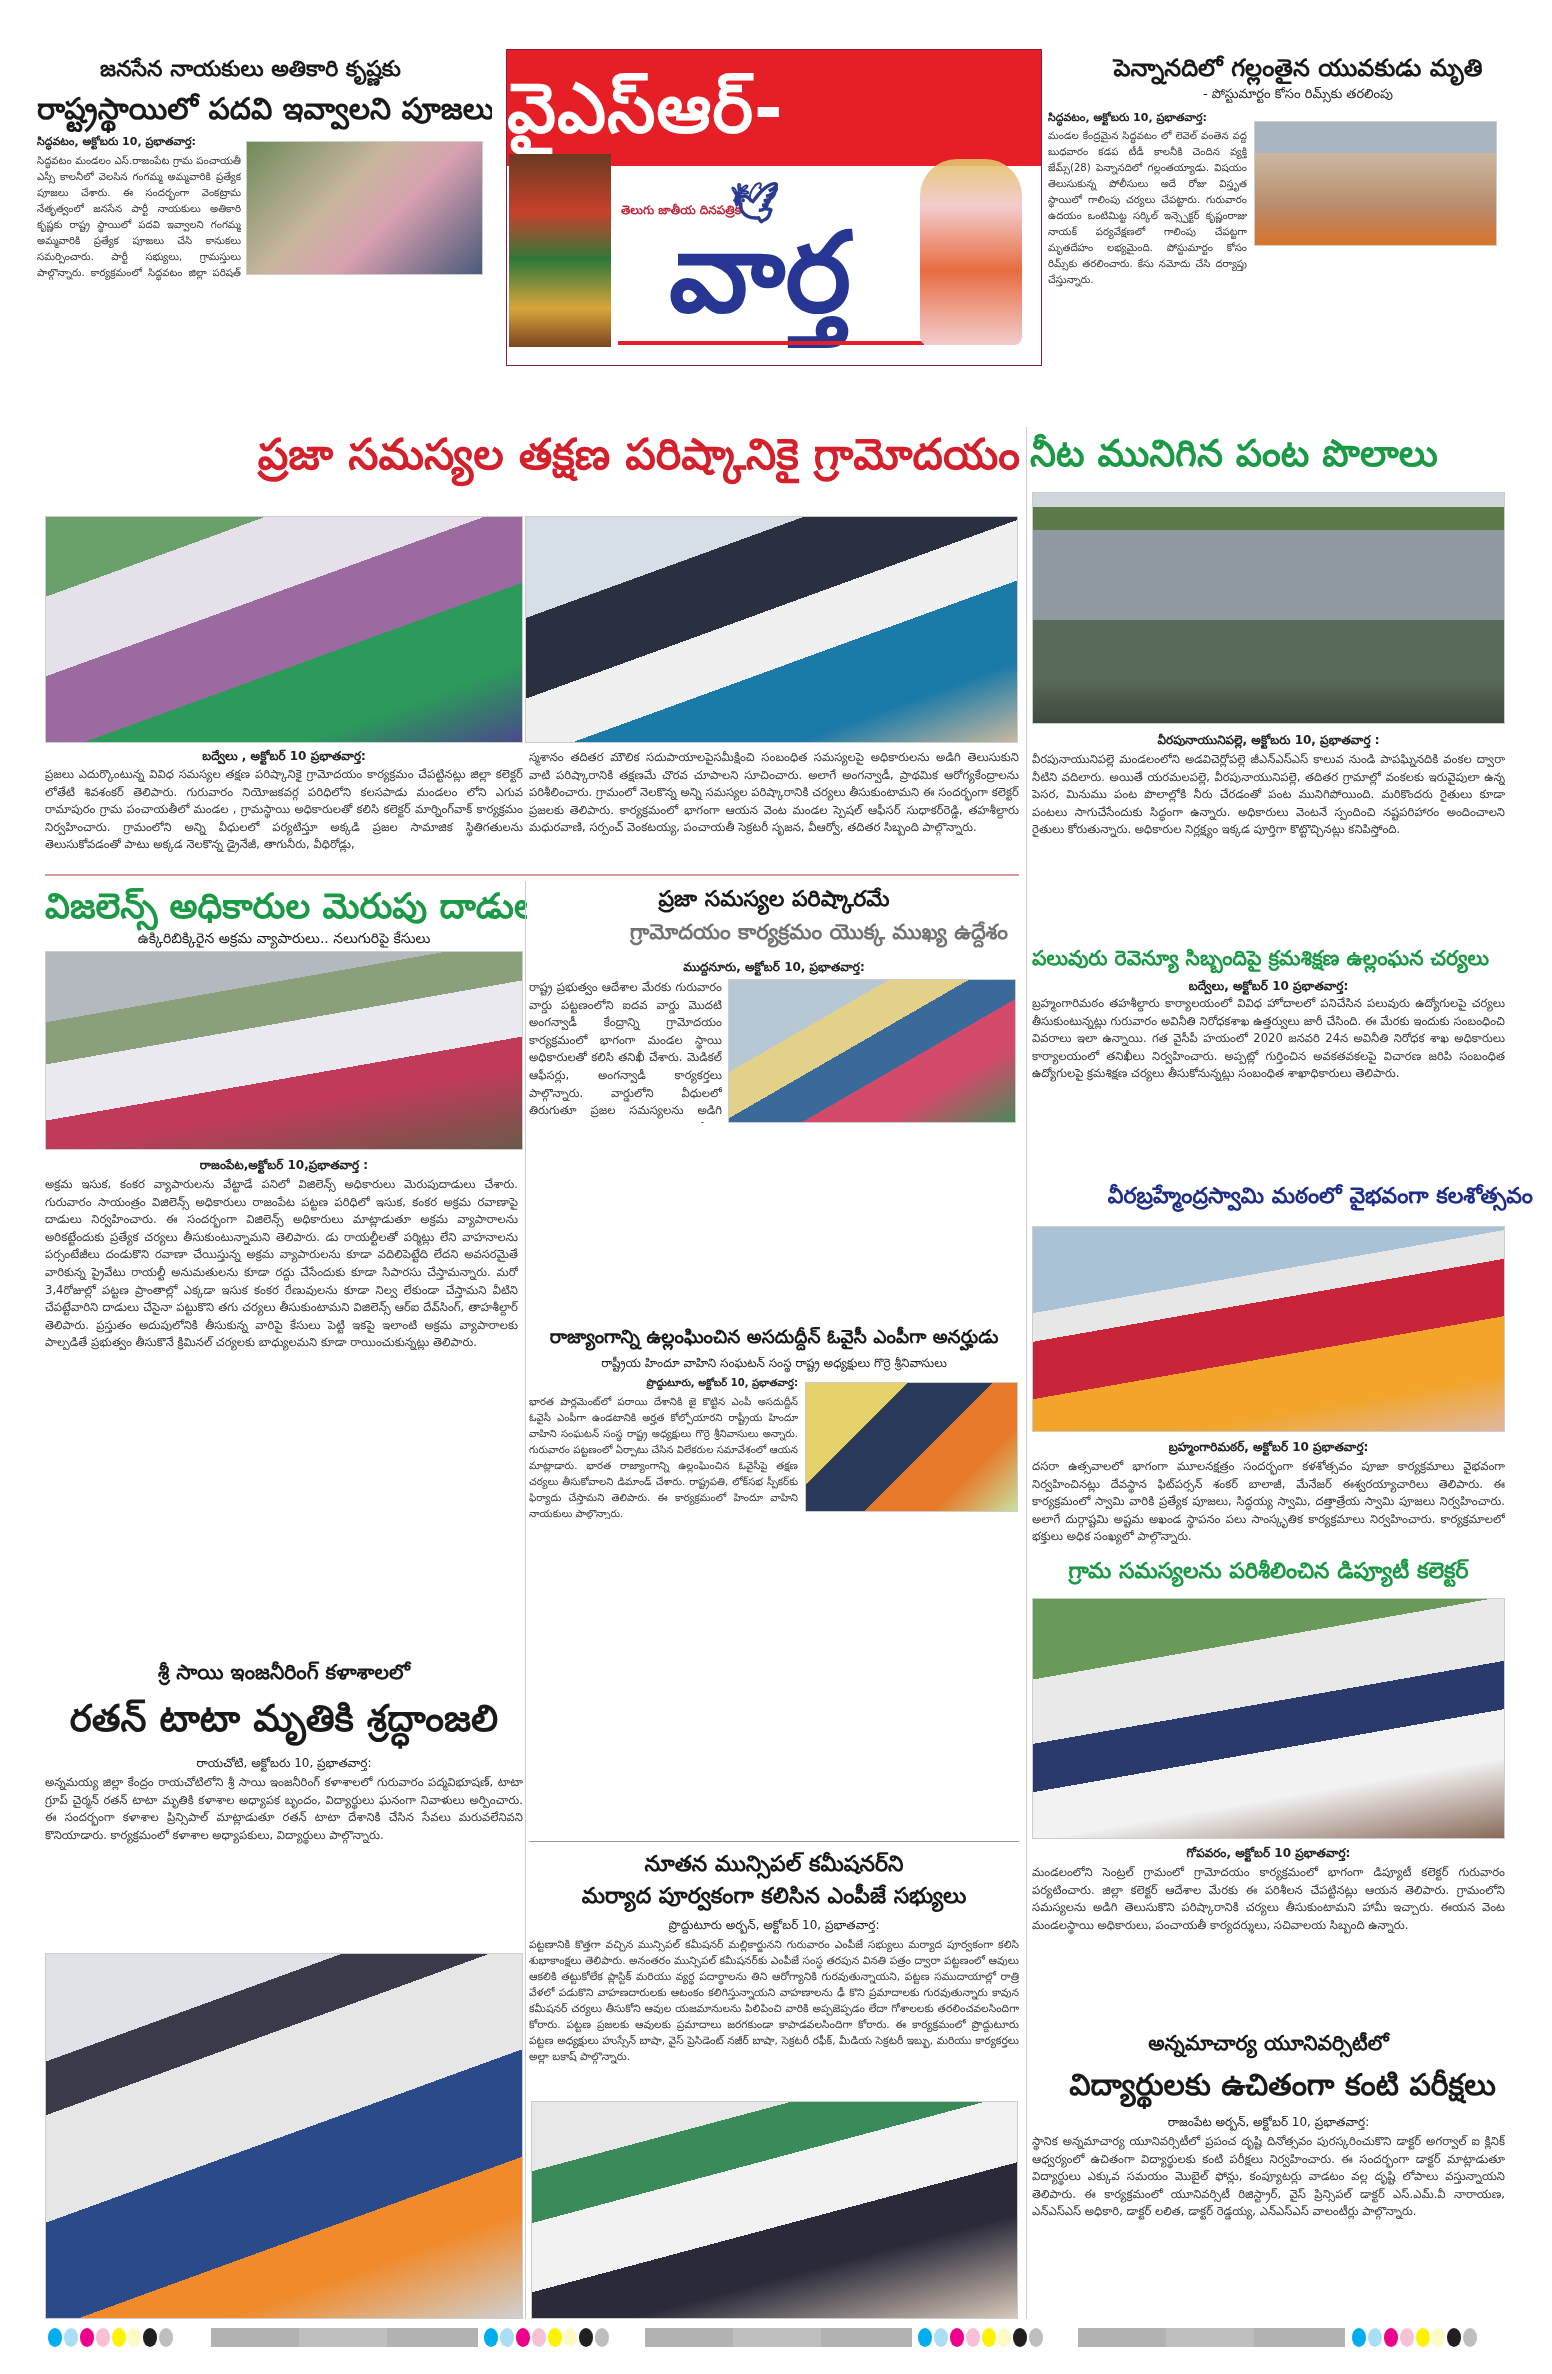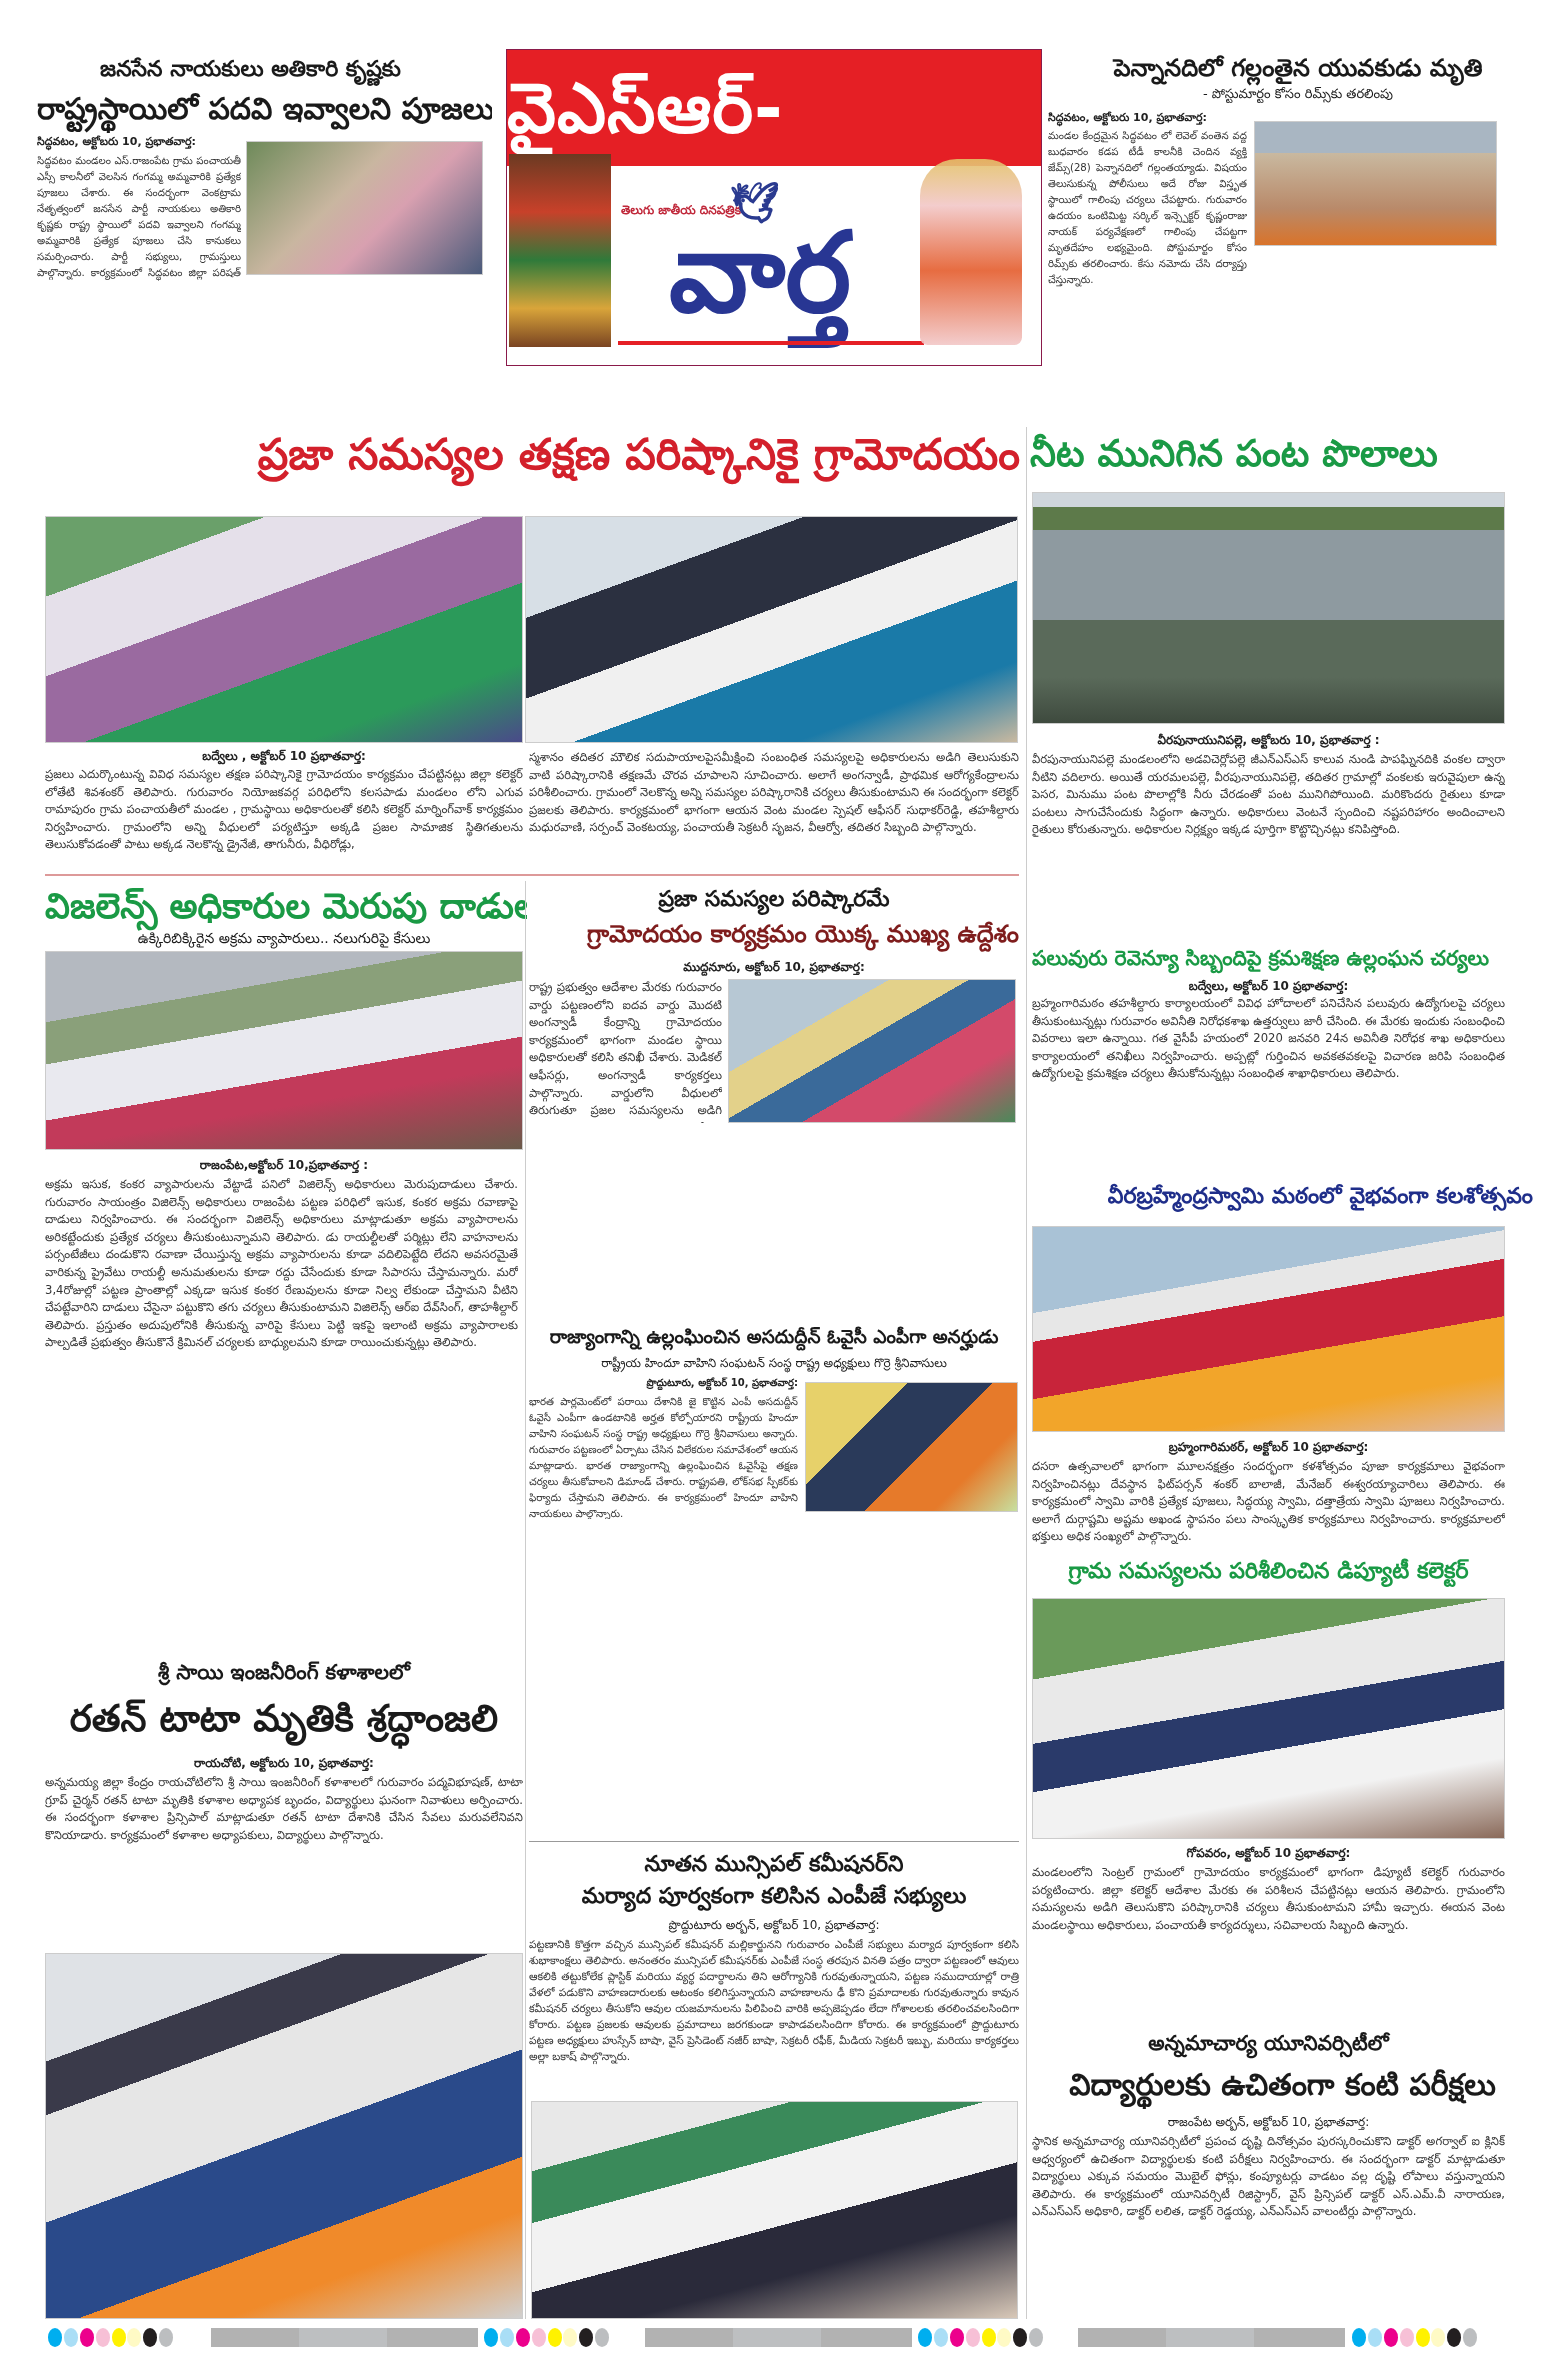--- a/index.html
+++ b/index.html
@@ -71,37 +71,37 @@
 <div class="abs dateline" style="left:1032px;top:733px;width:473px;">వీరపునాయునిపల్లె, అక్టోబరు 10, ప్రభాతవార్త :</div>
 <div class="abs body-text" style="left:1032px;top:751px;width:473px;height:176px;">వీరపునాయునిపల్లె మండలంలోని అడవిచెర్లోపల్లె జీఎన్ఎస్ఎస్ కాలువ నుండి పాపఘ్నినదికి వంకల ద్వారా నీటిని వదిలారు. అయితే యరమలపల్లె, వీరపునాయునిపల్లె, తదితర గ్రామాల్లో వంకలకు ఇరువైపులా ఉన్న పెసర, మినుము పంట పొలాల్లోకి నీరు చేరడంతో పంట మునిగిపోయింది. మరికొందరు రైతులు కూడా పంటలు సాగుచేసేందుకు సిద్ధంగా ఉన్నారు. అధికారులు వెంటనే స్పందించి నష్టపరిహారం అందించాలని రైతులు కోరుతున్నారు. అధికారుల నిర్లక్ష్యం ఇక్కడ పూర్తిగా కొట్టొచ్చినట్లు కనిపిస్తోంది.</div>
 
 <div class="abs hl green" style="left:45px;top:886px;width:482px;font-size:35px;text-align:left;color:#1a9a45;">విజలెన్స్ అధికారుల మెరుపు దాడులు</div>
 <div class="abs hl" style="left:45px;top:930px;width:478px;font-size:14px;font-weight:normal;">ఉక్కిరిబిక్కిరైన అక్రమ వ్యాపారులు.. నలుగురిపై కేసులు</div>
 <div class="photo" style="left:45px;top:951px;width:478px;height:199px;background:linear-gradient(170deg,#b4b9c0 0 25%,#8aa07a 25% 40%,#e9e9ef 40% 60%,#c23a5a 60% 70%,#6a5a4a);"></div>
 <div class="abs dateline" style="left:45px;top:1158px;width:478px;">రాజంపేట,అక్టోబర్ 10,ప్రభాతవార్త :</div>
 <div class="abs body-text" style="left:45px;top:1176px;width:473px;height:473px;">అక్రమ ఇసుక, కంకర వ్యాపారులను వేట్టాడే పనిలో విజిలెన్స్ అధికారులు మెరుపుదాడులు చేశారు. గురువారం సాయంత్రం విజిలెన్స్ అధికారులు రాజంపేట పట్టణ పరిధిలో ఇసుక, కంకర అక్రమ రవాణాపై దాడులు నిర్వహించారు. ఈ సందర్భంగా విజిలెన్స్ అధికారులు మాట్లాడుతూ అక్రమ వ్యాపారాలను అరికట్టేందుకు ప్రత్యేక చర్యలు తీసుకుంటున్నామని తెలిపారు. డు రాయల్టీలతో పర్మిట్లు లేని వాహనాలను పర్సంటేజీలు దండుకొని రవాణా చేయిస్తున్న అక్రమ వ్యాపారులను కూడా వదిలిపెట్టేది లేదని అవసరమైతే వారికున్న ప్రైవేటు రాయల్టీ అనుమతులను కూడా రద్దు చేసేందుకు కూడా సిపారసు చేస్తామన్నారు. మరో 3,4రోజుల్లో పట్టణ ప్రాంతాల్లో ఎక్కడా ఇసుక కంకర రేణువులను కూడా నిల్వ లేకుండా చేస్తామని వీటిని చేపట్టేవారిని దాడులు చేసైనా పట్టుకొని తగు చర్యలు తీసుకుంటామని విజిలెన్స్ ఆర్ఐ దేవ్‌సింగ్, తాహశీల్దార్ తెలిపారు. ప్రస్తుతం అదుపులోనికి తీసుకున్న వారిపై కేసులు పెట్టి ఇకపై ఇలాంటి అక్రమ వ్యాపారాలకు పాల్పడితే ప్రభుత్వం తీసుకొనే క్రిమినల్ చర్యలకు బాధ్యులమని కూడా రాయించుకున్నట్లు తెలిపారు.</div>
 
 <div class="abs hl" style="left:529px;top:886px;width:490px;font-size:22px;">ప్రజా సమస్యల పరిష్కారమే</div>
-<div class="abs hl red" style="left:529px;top:920px;width:490px;font-size:24px;color:#7f1d1d;">గ్రామోదయం కార్యక్రమం యొక్క ముఖ్య ఉద్దేశం</div>
+<div class="abs hl red" style="left:518px;top:920px;width:490px;font-size:21px;color:#737373;">గ్రామోదయం కార్యక్రమం యొక్క ముఖ్య ఉద్దేశం</div>
 <div class="abs dateline" style="left:529px;top:960px;width:490px;">ముద్దనూరు, అక్టోబర్ 10, ప్రభాతవార్త:</div>
 <div class="abs body-text" style="left:529px;top:979px;width:193px;height:144px;">రాష్ట్ర ప్రభుత్వం ఆదేశాల మేరకు గురువారం వార్డు పట్టణంలోని ఐదవ వార్డు మొదటి అంగన్వాడీ కేంద్రాన్ని గ్రామోదయం కార్యక్రమంలో భాగంగా మండల స్థాయి అధికారులతో కలిసి తనిఖీ చేశారు. మెడికల్ ఆఫీసర్లు, అంగన్వాడీ కార్యకర్తలు పాల్గొన్నారు. వార్డులోని వీధులలో తిరుగుతూ ప్రజల సమస్యలను అడిగి తెలుసుకున్నారు. పారిశుధ్యం, తాగునీరు, విద్యుత్, హౌసింగ్, పెన్షన్ వంటి పలు రకాల పథకాలు ప్రజలకు అందుతున్నాయో లేదో అని అడిగి తెలుసుకున్నారు. ప్రజా సమస్యల పరిష్కారమే గ్రామోదయం కార్యక్రమం యొక్క ముఖ్య ఉద్దేశమని తెలిపారు. కార్యక్రమంలో సిబ్బంది పాల్గొన్నారు.</div>
 <div class="photo" style="left:728px;top:979px;width:288px;height:144px;background:linear-gradient(150deg,#b7c8d4 0 30%,#e3d18a 30% 45%,#3a6a9a 45% 60%,#d34a6a 60% 75%,#4a8a5a);"></div>
 <div class="abs body-text" style="left:529px;top:1124px;width:490px;height:186px;"></div>
 
 <div class="abs hl" style="left:529px;top:1326px;width:490px;font-size:18.6px;">రాజ్యాంగాన్ని ఉల్లంఘించిన అసదుద్దీన్ ఓవైసీ ఎంపీగా అనర్హుడు</div>
 <div class="abs hl" style="left:529px;top:1356px;width:490px;font-size:12px;font-weight:normal;">రాష్ట్రీయ హిందూ వాహిని సంఘటన్ సంస్థ రాష్ట్ర అధ్యక్షులు గొర్రె శ్రీనివాసులు</div>
 <div class="abs dateline" style="left:529px;top:1377px;width:269px;font-size:10px;text-align:right;">ప్రొద్దుటూరు, అక్టోబర్ 10, ప్రభాతవార్త:</div>
 <div class="abs body-text" style="left:529px;top:1394px;width:269px;height:125px;font-size:10.2px;line-height:16px;">భారత పార్లమెంట్‌లో పరాయి దేశానికి జై కొట్టిన ఎంపీ అసదుద్దీన్ ఓవైసీ ఎంపీగా ఉండటానికి అర్హత కోల్పోయారని రాష్ట్రీయ హిందూ వాహిని సంఘటన్ సంస్థ రాష్ట్ర అధ్యక్షులు గొర్రె శ్రీనివాసులు అన్నారు. గురువారం పట్టణంలో ఏర్పాటు చేసిన విలేకరుల సమావేశంలో ఆయన మాట్లాడారు. భారత రాజ్యాంగాన్ని ఉల్లంఘించిన ఓవైసీపై తక్షణ చర్యలు తీసుకోవాలని డిమాండ్ చేశారు. రాష్ట్రపతి, లోక్‌సభ స్పీకర్‌కు ఫిర్యాదు చేస్తామని తెలిపారు. ఈ కార్యక్రమంలో హిందూ వాహిని నాయకులు పాల్గొన్నారు.</div>
 <div class="photo" style="left:805px;top:1382px;width:213px;height:130px;background:linear-gradient(135deg,#e7d16a 0 30%,#2a3a5a 30% 55%,#e67a2a 55% 75%,#c7e0a0);"></div>
 <div class="abs body-text" style="left:529px;top:1521px;width:490px;height:315px;font-size:10.2px;line-height:16px;"></div>
 <div class="rule" style="left:529px;top:1841px;width:490px;background:#999;height:0.9px;"></div>
 
 <div class="abs hl" style="left:45px;top:1660px;width:478px;font-size:20.4px;">శ్రీ సాయి ఇంజనీరింగ్ కళాశాలలో</div>
 <div class="abs hl" style="left:45px;top:1697px;width:478px;font-size:37px;">రతన్ టాటా మృతికి శ్రద్ధాంజలి</div>
-<div class="abs dateline" style="left:45px;top:1756px;width:478px;font-weight:bold;">రాయచోటి, అక్టోబరు 10, ప్రభాతవార్త:</div>
+<div class="abs dateline" style="left:45px;top:1756px;width:478px;font-weight:normal;">రాయచోటి, అక్టోబరు 10, ప్రభాతవార్త:</div>
 <div class="abs body-text" style="left:45px;top:1774px;width:478px;height:167px;">అన్నమయ్య జిల్లా కేంద్రం రాయచోటిలోని శ్రీ సాయి ఇంజనీరింగ్ కళాశాలలో గురువారం పద్మవిభూషణ్, టాటా గ్రూప్ చైర్మన్ రతన్ టాటా మృతికి కళాశాల అధ్యాపక బృందం, విద్యార్థులు ఘనంగా నివాళులు అర్పించారు. ఈ సందర్భంగా కళాశాల ప్రిన్సిపాల్ మాట్లాడుతూ రతన్ టాటా దేశానికి చేసిన సేవలు మరువలేనివని కొనియాడారు. కార్యక్రమంలో కళాశాల అధ్యాపకులు, విద్యార్థులు పాల్గొన్నారు.</div>
 <div class="photo" style="left:45px;top:1953px;width:478px;height:366px;background:linear-gradient(160deg,#dfe2e6 0 20%,#3a3a4a 20% 30%,#e6e6e6 30% 50%,#2a4a8a 50% 70%,#f08a2a 70% 80%,#d0d0d0);"></div>
 
 <div class="abs hl" style="left:529px;top:1851px;width:490px;font-size:22px;">నూతన మున్సిపల్ కమీషనర్‌ని</div>
 <div class="abs hl" style="left:529px;top:1883px;width:490px;font-size:22px;">మర్యాద పూర్వకంగా కలిసిన ఎంపీజే సభ్యులు</div>
 <div class="abs dateline" style="left:529px;top:1918px;width:490px;font-weight:normal;">ప్రొద్దుటూరు అర్బన్, అక్టోబర్ 10, ప్రభాతవార్త:</div>
 <div class="abs body-text" style="left:529px;top:1937px;width:490px;height:158px;font-size:10.7px;line-height:16px;">పట్టణానికి కొత్తగా వచ్చిన మున్సిపల్ కమీషనర్ మల్లికార్జునని గురువారం ఎంపీజే సభ్యులు మర్యాద పూర్వకంగా కలిసి శుభాకాంక్షలు తెలిపారు. అనంతరం మున్సిపల్ కమీషనర్‌కు ఎంపీజే సంస్థ తరపున వినతి పత్రం ద్వారా పట్టణంలో ఆవులు ఆకలికి తట్టుకోలేక ప్లాస్టిక్ మరియు వ్యర్థ పదార్థాలను తిని ఆరోగ్యానికి గురవుతున్నాయని, పట్టణ సముదాయాల్లో రాత్రి వేళలో పడుకొని వాహణదారులకు ఆటంకం కలిగిస్తున్నాయని వాహణాలను ఢీ కొని ప్రమాదాలకు గురవుతున్నారు కావున కమీషనర్ చర్యలు తీసుకోని ఆవుల యజమానులను పిలిపించి వారికి అప్పజెప్పడం లేదా గోశాలలకు తరలించవలసిందిగా కోరారు. పట్టణ ప్రజలకు ఆవులకు ప్రమాదాలు జరగకుండా కాపాడవలసిందిగా కోరారు. ఈ కార్యక్రమంలో ప్రొద్దుటూరు పట్టణ అధ్యక్షులు హుస్సేన్ బాషా, వైస్ ప్రెసిడెంట్ నజీర్ బాషా, సెక్రటరీ రఫీక్, మీడియ సెక్రటరీ ఇబ్బు, మరియు కార్యకర్తలు అల్లా బకాష్ పాల్గొన్నారు.</div>
 <div class="photo" style="left:531px;top:2101px;width:487px;height:218px;background:linear-gradient(165deg,#e8e8e8 0 20%,#3a8a5a 20% 35%,#f2f2f2 35% 55%,#2a2a3a 55% 70%,#d8c8b8);"></div>
 
 <div class="abs hl green" style="left:1032px;top:946px;width:501px;font-size:20.4px;text-align:left;color:#1a9a45;">పలువురు రెవెన్యూ సిబ్బందిపై క్రమశిక్షణ ఉల్లంఘన చర్యలు</div>

